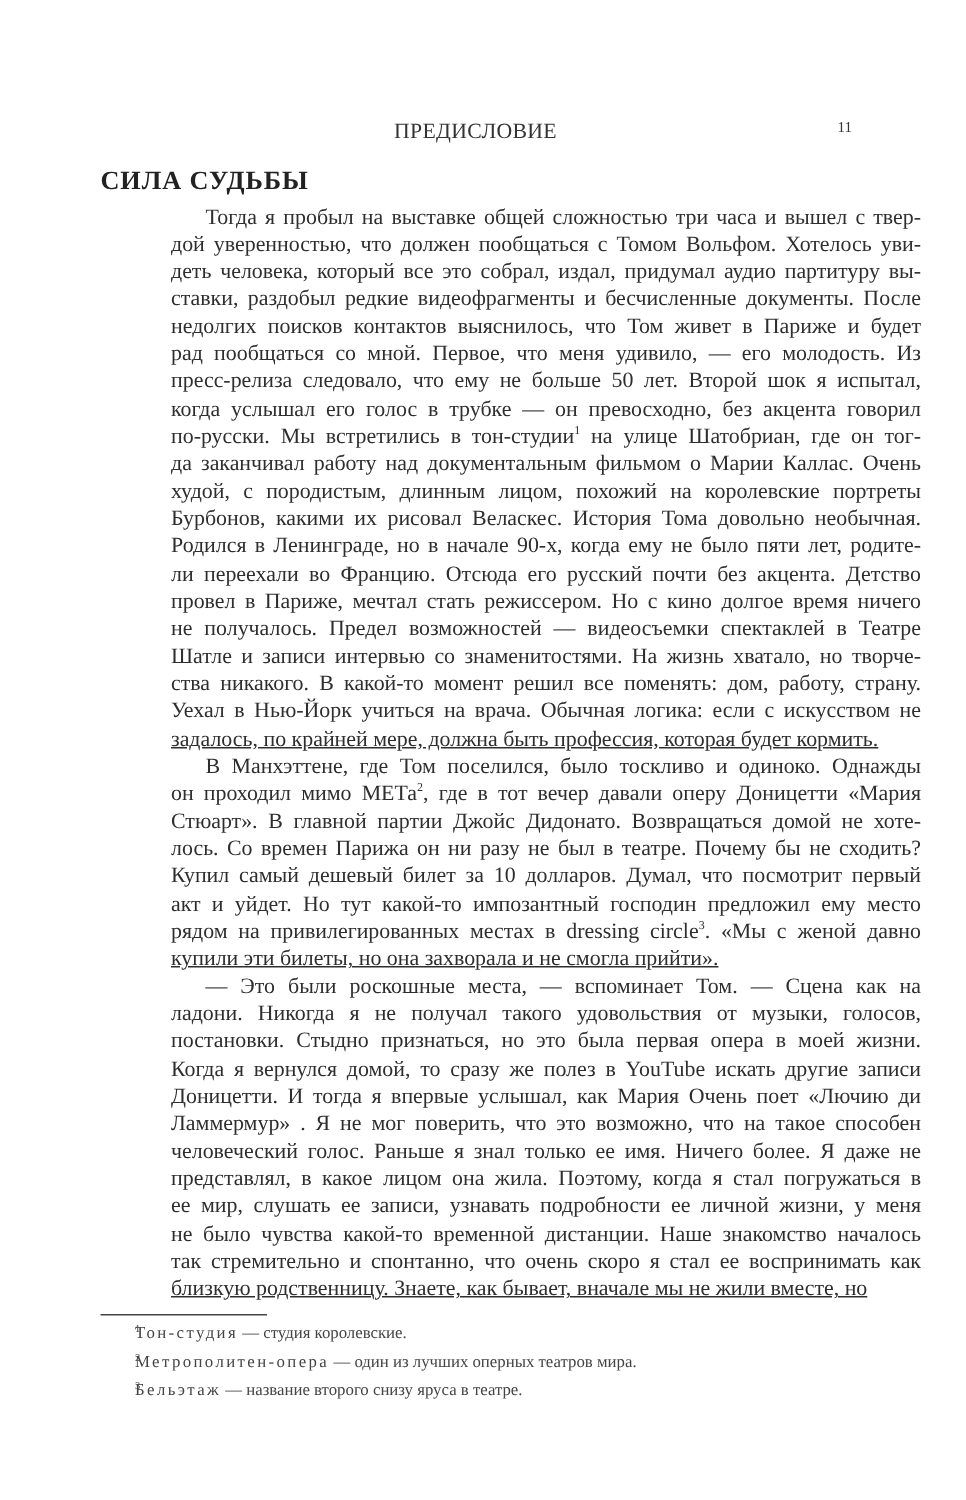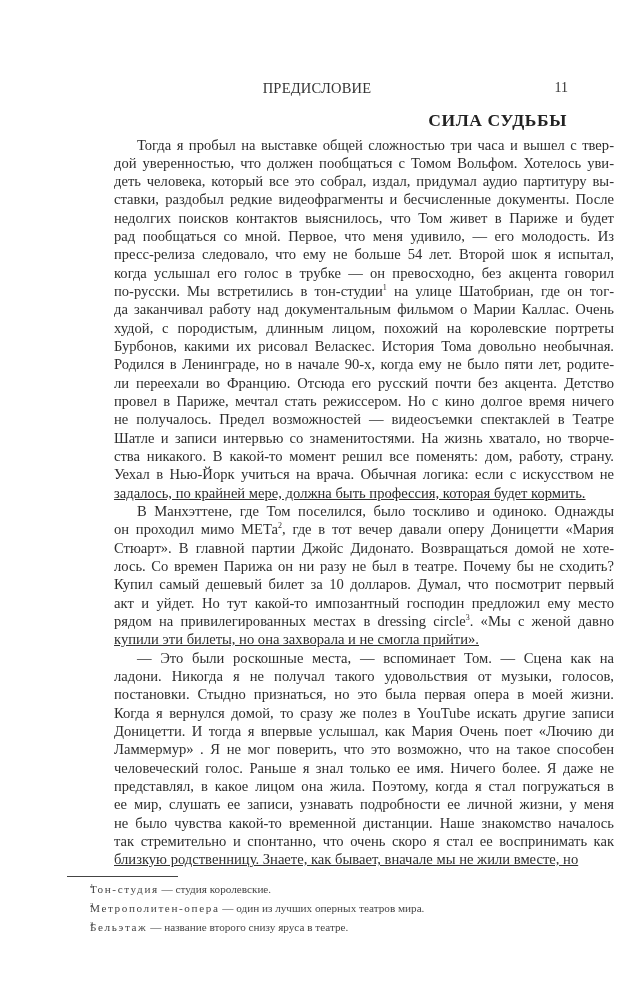--- a/index.html
+++ b/index.html
@@ -2,22 +2,22 @@
 <html><head>
 <meta charset="utf-8">
 <style>
   html, body { margin: 0; padding: 0; background: #ffffff; }
   body { width: 644px; height: 1000px; position: relative; overflow: hidden;
          font-family: "Liberation Serif", "DejaVu Serif", serif; color: #2e2e2e; }
   .page { position: absolute; left: 0; top: 0; width: 644px; height: 1000px; background: #fff; border-radius: 26px; }
   .running-head { position: absolute; top: 80px; left: 67px; width: 500px; height: 20px; }
   .running-title { position: absolute; left: 0; width: 500px; text-align: center;
                    font-size: 14.5px; letter-spacing: 0.2px; color: #333; top: 0; }
-  .page-number { position: absolute; right: -1px; top: 0; font-size: 14px; color: #333; }
-  .chapter-title { position: absolute; top: 110px; left: 67px; width: 500px; text-align: right;
+  .page-number { position: absolute; right: -1px; top: 0; font-size: 10px; color: #333; }
+  .chapter-title { position: absolute; top: 110px; left: 67px; width: 500px; text-align: left;
                    font-weight: bold; font-size: 17.5px; letter-spacing: 0.6px; color: #222; }
   .body-text { position: absolute; top: 135.5px; left: 67px; width: 500px; font-size: 14.6px; margin-left: 47px; }
   .line { display: block; height: 18.33px; line-height: 18.33px; white-space: nowrap;
           text-align: justify; text-align-last: justify; }
   .line.last { text-align-last: left; text-decoration: underline; }
   .line.indent { padding-left: 23px; }
   sup { font-size: 8px; line-height: 0; vertical-align: 6px; }
   .fn-rule { position: absolute; top: 876px; left: 67px; width: 111px; height: 0;
              border-top: 1px solid #444; }
   .footnotes { position: absolute; top: 880px; left: 67px; width: 500px; font-size: 11.2px; color: #444; }
@@ -37,21 +37,21 @@
   <div class="chapter-title">СИЛА СУДЬБЫ</div>
 
   <div class="body-text" id="body-text">
       <div>
         <span class="line indent">Тогда я пробыл на выставке общей сложностью три часа и вышел с твер-</span>
         <span class="line">дой уверенностью, что должен пообщаться с Томом Вольфом. Хотелось уви-</span>
         <span class="line">деть человека, который все это собрал, издал, придумал аудио партитуру вы-</span>
         <span class="line">ставки, раздобыл редкие видеофрагменты и бесчисленные документы. После</span>
         <span class="line">недолгих поисков контактов выяснилось, что Том живет в Париже и будет</span>
         <span class="line">рад пообщаться со мной. Первое, что меня удивило, — его молодость. Из</span>
-        <span class="line">пресс-релиза следовало, что ему не больше 54 лет. Второй шок я испытал,</span>
+        <span class="line">пресс-релиза следовало, что ему не больше 50 лет. Второй шок я испытал,</span>
         <span class="line">когда услышал его голос в трубке — он превосходно, без акцента говорил</span>
         <span class="line">по-русски. Мы встретились в тон-студии<sup>1</sup> на улице Шатобриан, где он тог-</span>
         <span class="line">да заканчивал работу над документальным фильмом о Марии Каллас. Очень</span>
         <span class="line">худой, с породистым, длинным лицом, похожий на королевские портреты</span>
         <span class="line">Бурбонов, какими их рисовал Веласкес. История Тома довольно необычная.</span>
         <span class="line">Родился в Ленинграде, но в начале 90-х, когда ему не было пяти лет, родите-</span>
         <span class="line">ли переехали во Францию. Отсюда его русский почти без акцента. Детство</span>
         <span class="line">провел в Париже, мечтал стать режиссером. Но с кино долгое время ничего</span>
         <span class="line">не получалось. Предел возможностей — видеосъемки спектаклей в Театре</span>
         <span class="line">Шатле и записи интервью со знаменитостями. На жизнь хватало, но творче-</span>

